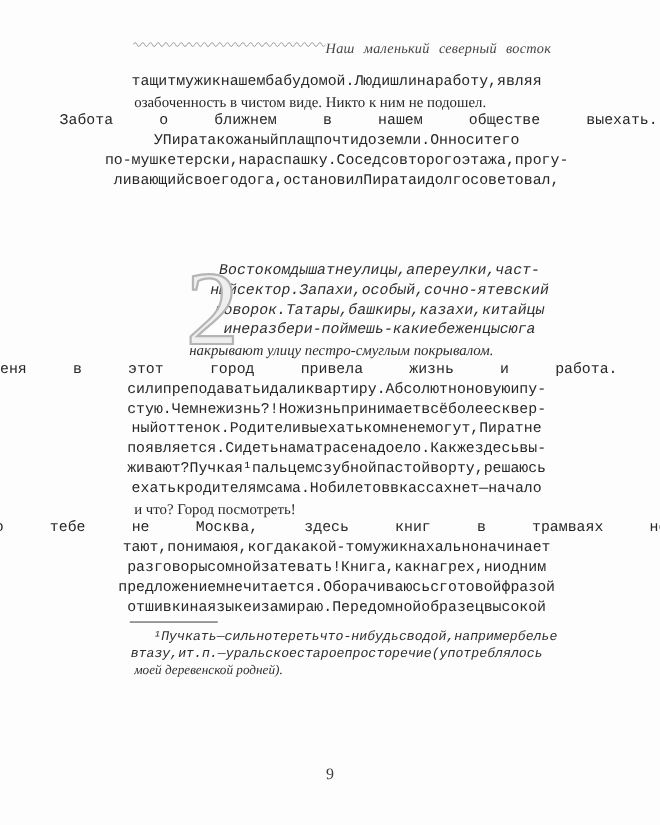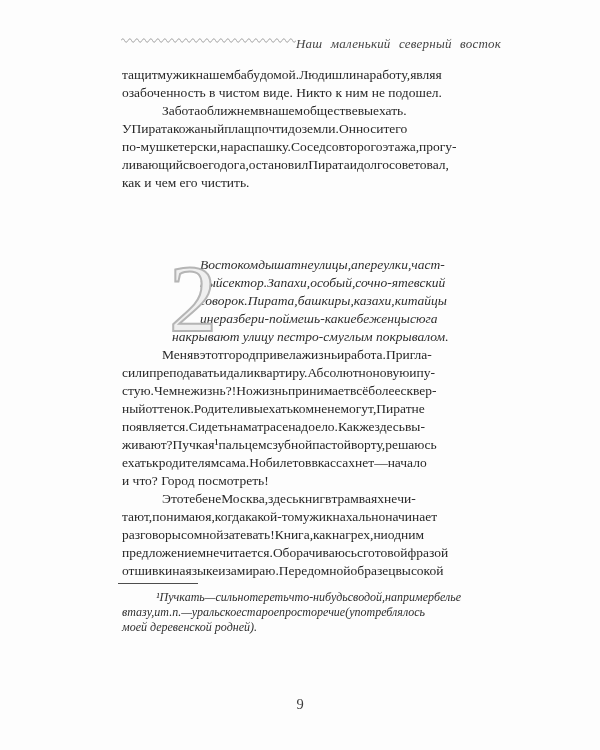--- a/index.html
+++ b/index.html
@@ -18,22 +18,22 @@
   }
   .hrule { width:175px; height:7px; flex:none; }
   .running-title {
     font-style:italic; font-size:13px; color:#454545;
     word-spacing:5px; letter-spacing:0.2px; white-space:nowrap;
   }
   
   .content { position:absolute; left:122px; top:66px; width:368px; color:#272727; }
   .para { font-size:13.5px; }
   .line { line-height:18px; }
-  .line.stretch { display:flex; justify-content:flex-start; white-space:nowrap; }
-  .para .line.indent { padding-left:40px; }
+  .line.stretch { display:flex; justify-content:center; white-space:nowrap;font-family:Liberation Mono, monospace; }
+  .para .line.indent { padding-left:40px;gap:42px; }
   
   .quote {
     position:relative;
     margin:64px 0 0 50px; width:318px;
     font-style:italic; font-size:13.5px; color:#2e2e2e;
   }
   .quote .line.wrapped { margin-left:28px; }
   .dropnum {
     position:absolute; left:-3px; top:-5px;
     font-family:"Liberation Serif", serif;
@@ -116,21 +116,20 @@
         <div class="line stretch">
           <span>ливающий</span>
           <span>своего</span>
           <span>дога,</span>
           <span>остановил</span>
           <span>Пирата</span>
           <span>и</span>
           <span>долго</span>
           <span>советовал,</span>
         </div>
-        <div class="line">как и чем его чистить.</div>
       </div>
 
     <div class="quote">
       <div class="dropnum">2</div>
     <div class="line wrapped stretch">
           <span>Востоком</span>
           <span>дышат</span>
           <span>не</span>
           <span>улицы,</span>
           <span>а</span>
@@ -139,21 +138,21 @@
         </div>
         <div class="line wrapped stretch">
           <span>ный</span>
           <span>сектор.</span>
           <span>Запахи,</span>
           <span>особый,</span>
           <span>сочно-ятевский</span>
         </div>
         <div class="line wrapped stretch">
           <span>говорок.</span>
-          <span>Пирата,</span>
+          <span>Татары,</span>
           <span>башкиры,</span>
           <span>казахи,</span>
           <span>китайцы</span>
         </div>
         <div class="line wrapped stretch">
           <span>и</span>
           <span>не</span>
           <span>разбери-поймешь-какие</span>
           <span>беженцы</span>
           <span>с</span>

